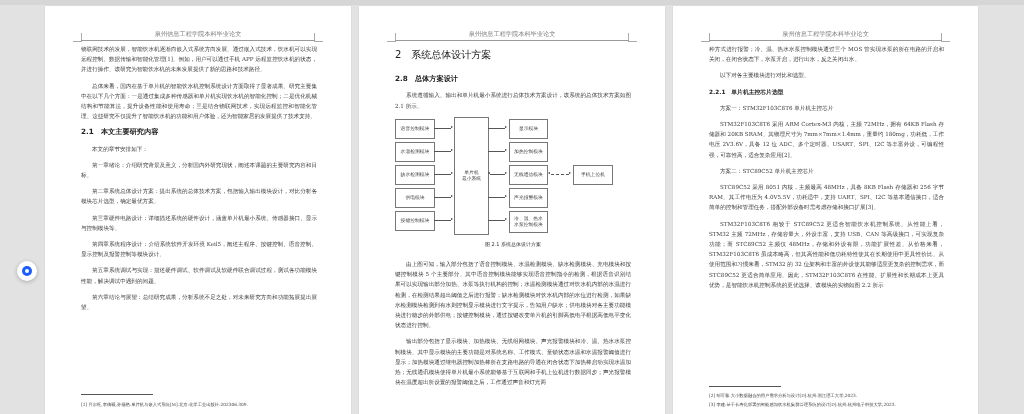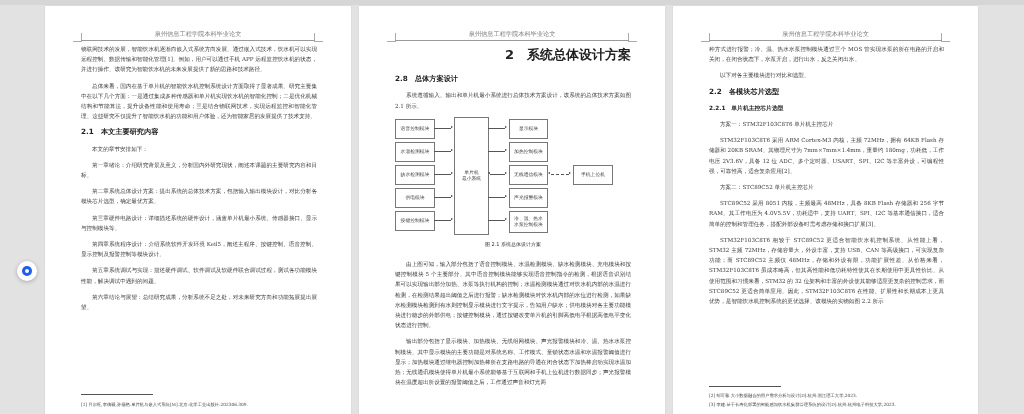--- a/index.html
+++ b/index.html
@@ -24,21 +24,21 @@
     border-bottom:0.8px solid #9a9a9a;
   }
   .corner-l, .corner-r { position:absolute; top:27px; width:8px; height:8px; border-color:#aaa; border-style:solid; border-width:0; }
   .corner-l { left:28px; border-right-width:0.6px; border-bottom-width:0.6px; }
   .corner-r { right:28px; border-left-width:0.6px; border-bottom-width:0.6px; }
   .body { position:absolute; left:36px; right:34px; top:38px; font-size:5.6px; line-height:10.2px; color:#3a3a3a; }
   .para { margin:0 0 6px 0; text-indent:11px; text-align:justify; }
   .para.noind { text-indent:0; }
   .h2 { font-family:"DejaVu Sans","Liberation Sans",sans-serif; font-weight:bold; font-size:7.2px; color:#222; margin:4px 0 6px 0; }
   .h3 { font-family:"DejaVu Sans","Liberation Sans",sans-serif; font-weight:bold; font-size:5.8px; color:#222; margin:2px 0 6px 0; }
-  .h1 { font-family:"DejaVu Sans","Liberation Sans",sans-serif; font-size:13px; color:#222; text-align:right; margin:6px 0 14px 0;font-weight:bold; }
+  .h1 { font-family:"DejaVu Sans","Liberation Sans",sans-serif; font-size:10px; color:#222; text-align:left; margin:6px 0 14px 0; }
   .fn-rule { position:absolute; left:36px; width:72px; border-top:0.7px solid #555; }
   .fn { position:absolute; left:36px; right:30px; font-size:4.3px; color:#444; white-space:nowrap; }
   
   .diagram { position:relative; width:236px; height:118px; margin:0 0 4px 0; }
   .box {
     position:absolute; border:0.8px solid #777; background:#fff;
     font-size:4.8px; color:#444; display:flex; align-items:center; justify-content:center; text-align:center; line-height:6px;
   }
   .line { position:absolute; height:0; border-top:0.7px solid #555; }
   .dash { position:absolute; height:0; border-top:0.8px dashed #555; }
@@ -140,21 +140,20 @@
   </div>
 </div>
 
 <div class="page p3">
   <div class="corner-l"></div>
   <div class="corner-r"></div>
   <div class="hdr">泉州信息工程学院本科毕业论文</div>
   <div class="body">
     <p class="para noind">种方式进行报警；冷、温、热水水泵控制模块通过三个 MOS 管实现水泵的所在电路的开启和关闭，在闭合状态下，水泵开启，进行出水，反之关闭出水。</p>
     <p class="para">以下对各主要模块进行对比和选型。</p>
-    <div class="h2">2.2　各模块芯片选型</div>
     <div class="h3">2.2.1　单片机主控芯片选型</div>
     <p class="para">方案一：STM32F103C8T6 单片机主控芯片</p>
     <p class="para">STM32F103C8T6 采用 ARM Cortex-M3 内核，主频 72MHz，拥有 64KB Flash 存储器和 20KB SRAM。其物理尺寸为 7mm×7mm×1.4mm，重量约 180mg，功耗低，工作电压 2V3.6V，具备 12 位 ADC、多个定时器、USART、SPI、I2C 等丰富外设，可编程性强，可靠性高，适合复杂应用[2]。</p>
     <p class="para">方案二：STC89C52 单片机主控芯片</p>
     <p class="para">STC89C52 采用 8051 内核，主频最高 48MHz，具备 8KB Flash 存储器和 256 字节 RAM。其工作电压为 4.0V5.5V，功耗适中，支持 UART、SPI、I2C 等基本通信接口，适合简单的控制和管理任务，搭配外部设备时需考虑存储和接口扩展[3]。</p>
     <p class="para">STM32F103C8T6 相较于 STC89C52 更适合智能饮水机控制系统。从性能上看，STM32 主频 72MHz，存储容量大，外设丰富，支持 USB、CAN 等高级接口，可实现复杂功能；而 STC89C52 主频仅 48MHz，存储和外设有限，功能扩展性差。从价格来看，STM32F103C8T6 虽成本略高，但其高性能和低功耗特性使其在长期使用中更具性价比。从使用范围和习惯来看，STM32 的 32 位架构和丰富的外设使其能够适应更复杂的控制需求，而 STC89C52 更适合简单应用。因此，STM32F103C8T6 在性能、扩展性和长期成本上更具优势，是智能饮水机控制系统的更优选择。该模块的实物如图 2.2 所示</p>
   </div>
   <div class="fn-rule" style="top:380px;"></div>
   <div class="fn" style="top:387px;">[2] 邹可馨.大小数据融合的用户需求分析与设计[D].杭州:浙江理工大学,2023.</div>
   <div class="fn" style="top:396px;">[3] 李建.基于长寿化部署的智能感知饮水机集群管理系统的设计[D].杭州:杭州电子科技大学,2023.</div>

